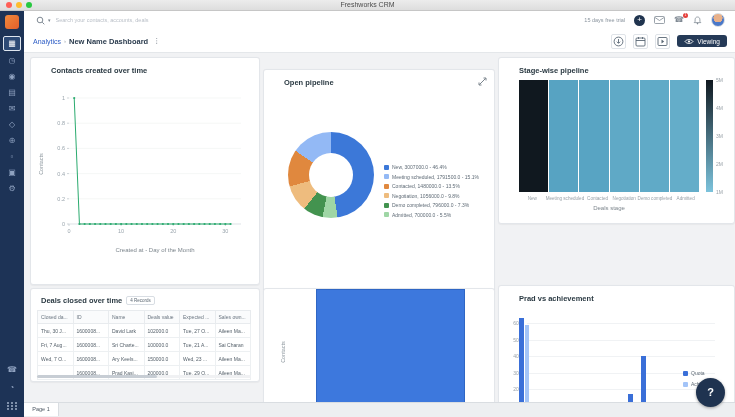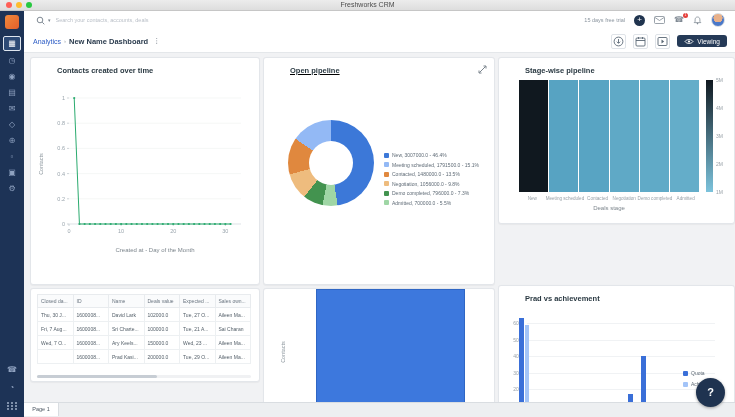--- a/index.html
+++ b/index.html
@@ -46,23 +46,23 @@
   .crumb-sep{font-size:6px;color:#9aa2ab;margin:0 3px;}
   .page-title{font-size:7.5px;font-weight:bold;color:#2a3b4d;}
   .kebab{font-size:7px;color:#5a6572;margin-left:5px;}
   .hdr-right{margin-left:auto;display:flex;align-items:center;gap:7px;padding-right:8px;}
   .ghost-btn{width:13px;height:13px;border:1px solid #dfe3e8;border-radius:2px;display:flex;align-items:center;justify-content:center;background:#fff;}
   .viewing-btn{display:flex;align-items:center;gap:3px;background:#253a57;color:#fff;border-radius:3px;
                padding:2.5px 7px;font-size:6.5px;}
   
   .content{position:absolute;left:24px;top:52px;right:0;bottom:14px;background:#f1f2f4;overflow:hidden;}
   .card{position:absolute;background:#fff;border:1px solid #e3e6ea;border-radius:3px;box-shadow:0 0.5px 1px rgba(0,0,0,.04);overflow:hidden;}
-  .card-title{font-size:7.5px;font-weight:bold;color:#2a3942;padding:8px 10px 0 26px;}
+  .card-title{font-size:7.5px;font-weight:bold;color:#2a3942;padding:8px 10px 0 20px;}
   #cardA{left:6px;top:5px;width:228px;height:226px;}
-  #cardB{left:239px;top:5px;width:230px;height:226px;text-decoration:underline;}
+  #cardB{left:239px;top:17px;width:230px;height:226px;}
   #cardC{left:474px;top:5px;width:235px;height:165px;}
   #cardD{left:6px;top:236px;width:228px;height:92px;}
   #cardE{left:239px;top:236px;width:230px;height:160px;}
   #cardF{left:474px;top:233px;width:235px;height:200px;}
   
   #lineChart{position:absolute;left:2px;top:16px;}
   
   .donut{position:absolute;left:24px;top:62px;width:86px;height:86px;border-radius:50%;}
   .donut::after{content:"";position:absolute;left:21px;top:21px;width:44px;height:44px;border-radius:50%;background:#fff;}
   .legend{position:absolute;left:120px;top:94px;display:flex;flex-direction:column;gap:3.5px;}
@@ -350,20 +350,24 @@
         <div>Meeting scheduled</div>
         <div>Contacted</div>
         <div>Negotiation</div>
         <div>Demo completed</div>
         <div>Admitted</div>
       </div>
     <div class="hm-xaxis">Deals stage</div>
   </div>
 
   <div class="card" id="cardD">
+    <div class="tbl-head">
+      <span class="card-title" style="padding:0;">Deals closed over time</span>
+      <span class="tbl-badge">4 Records</span>
+    </div>
     <table class="deals">
       <thead id="dealsHead">
           <tr>
             <th>Closed da...</th>
             <th>ID</th>
             <th>Name</th>
             <th>Deals value</th>
             <th>Expected ...</th>
             <th>Sales own...</th>
           </tr>

